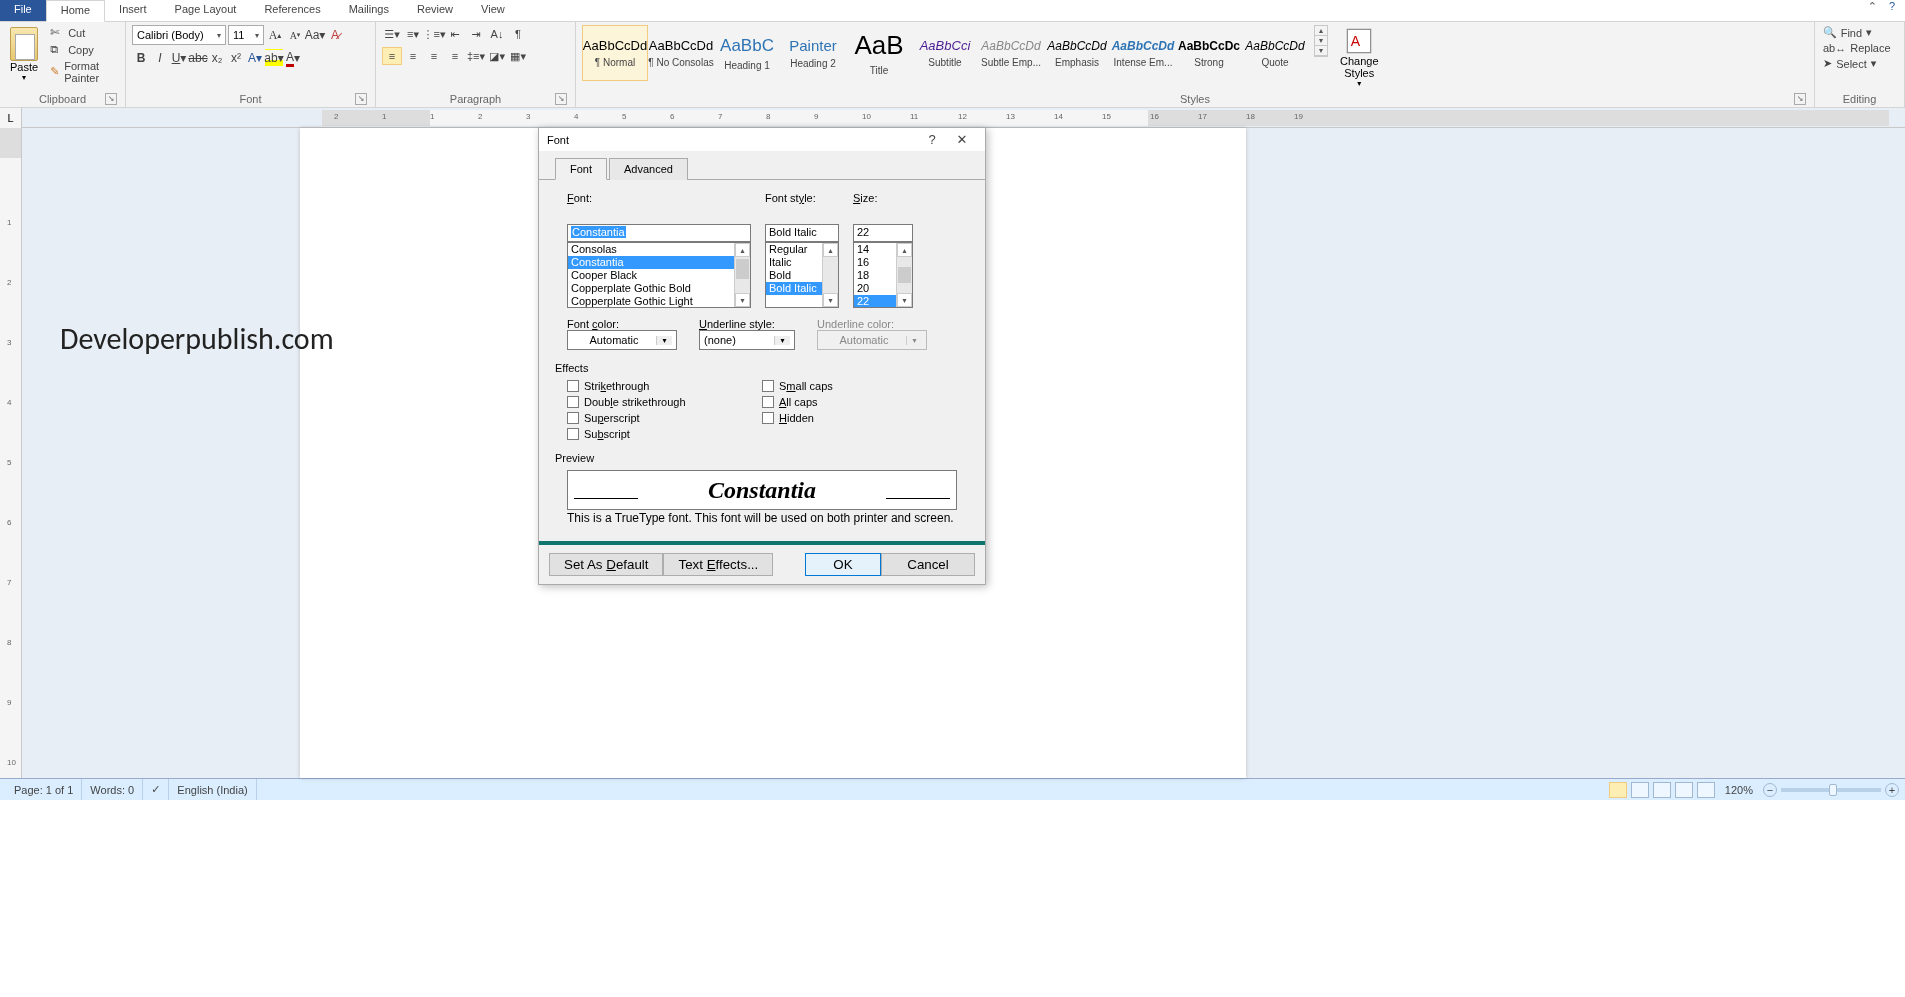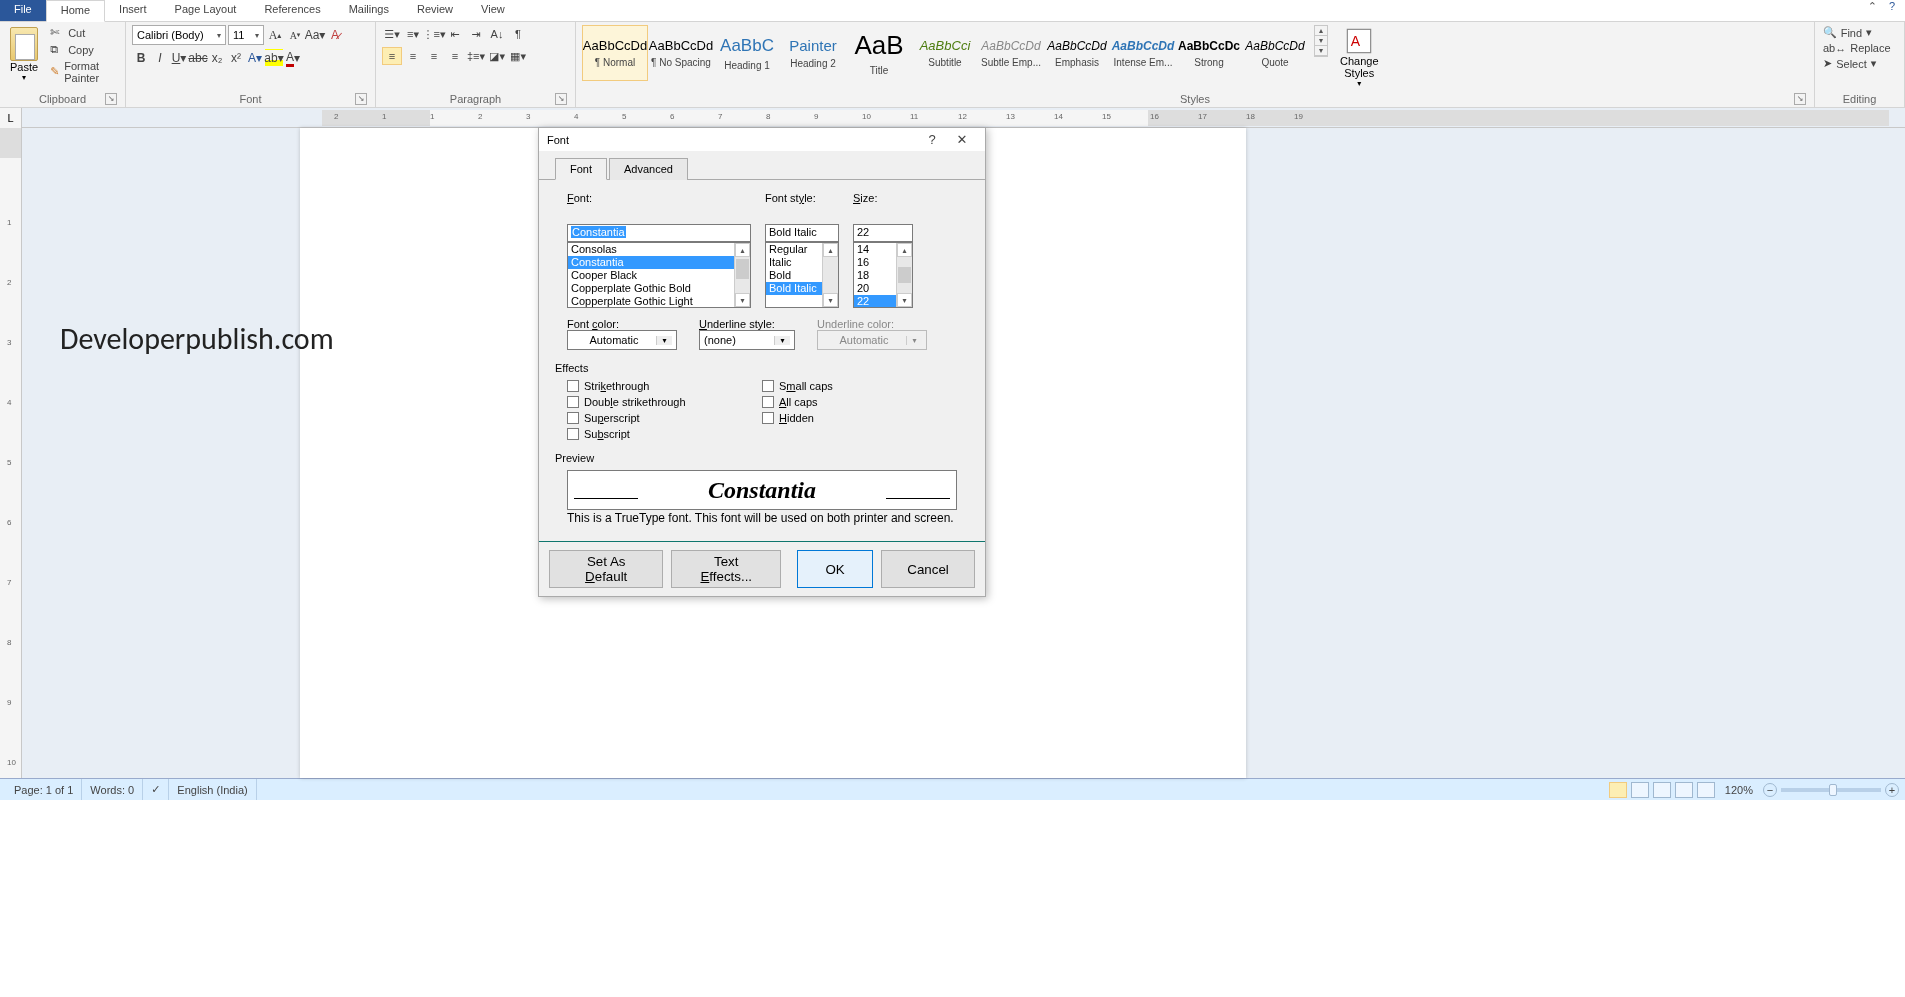--- a/index.html
+++ b/index.html
@@ -111,21 +111,21 @@
 .fx-grid { display: flex; }
 .fx-col { flex: 1; display: flex; flex-direction: column; gap: 4px; }
 .chk { display: flex; align-items: center; gap: 5px; }
 .chk .box { width: 12px; height: 12px; border: 1px solid #7a7a7a; background: #fff; }
 
 .preview-box { border: 1px solid #7a7a7a; background: #fff; height: 40px; margin-top: 4px; display: flex; align-items: center; justify-content: center; position: relative; }
 .preview-text { font-family: Constantia, Georgia, serif; font-style: italic; font-weight: bold; font-size: 24px; }
 .preview-box .pline { position: absolute; bottom: 10px; width: 64px; height: 1px; background: #000; }
 .preview-note { margin-top: 1px; font-size: 12px; }
 
-.dlg-btns { display: flex; gap: 8px; padding: 8px 10px; background: #f0f0f0; border-top: 1px solid #0f766e; justify-content: space-between; }
+.dlg-btns { display: flex; padding: 8px 10px; background: #f0f0f0; border-top: 4px solid #0f766e; justify-content: space-between; }
 .btn { border: 1px solid #adadad; background: #e1e1e1; padding: 3px 14px; }
 .btn.primary { border: 1px solid #0078d7; background: #e5f1fb; }
 .dlg-btns .gap { flex: 1; }
 
 .und { text-decoration: underline; }
 </style>
 </head>
 <body>
 
 <div class="tabs">
@@ -233,36 +233,36 @@
 
   <div class="group" style="flex:1;">
     <div class="group-body" style="height:62px;">
       <div class="styles-gallery" id="styles-gallery">
           <div class="style-item active">
             <div class="style-prev" style="font-size:13px;">AaBbCcDd</div>
             <div class="style-name">¶ Normal</div>
           </div>
           <div class="style-item">
             <div class="style-prev" style="font-size:13px;">AaBbCcDd</div>
-            <div class="style-name">¶ No Spacing</div>
+            <div class="style-name">¶ No Consolas</div>
           </div>
           <div class="style-item">
             <div class="style-prev" style="font-size:17px;color:#2e74b5;">AaBbC</div>
             <div class="style-name">Heading 1</div>
           </div>
           <div class="style-item">
             <div class="style-prev" style="font-size:15px;color:#2e74b5;">Painter</div>
             <div class="style-name">Heading 2</div>
           </div>
           <div class="style-item">
             <div class="style-prev" style="font-size:26px;">AaB</div>
             <div class="style-name">Title</div>
           </div>
           <div class="style-item">
-            <div class="style-prev" style="font-size:13px;color:#4d7c0f;font-style:italic;">AaBbCci</div>
+            <div class="style-prev" style="font-size:13px;color:#4c1d95;font-style:italic;">AaBbCci</div>
             <div class="style-name">Subtitle</div>
           </div>
           <div class="style-item">
             <div class="style-prev" style="font-size:12px;color:#888;font-style:italic;">AaBbCcDd</div>
             <div class="style-name">Subtle Emp...</div>
           </div>
           <div class="style-item">
             <div class="style-prev" style="font-size:12px;font-style:italic;">AaBbCcDd</div>
             <div class="style-name">Emphasis</div>
           </div>

